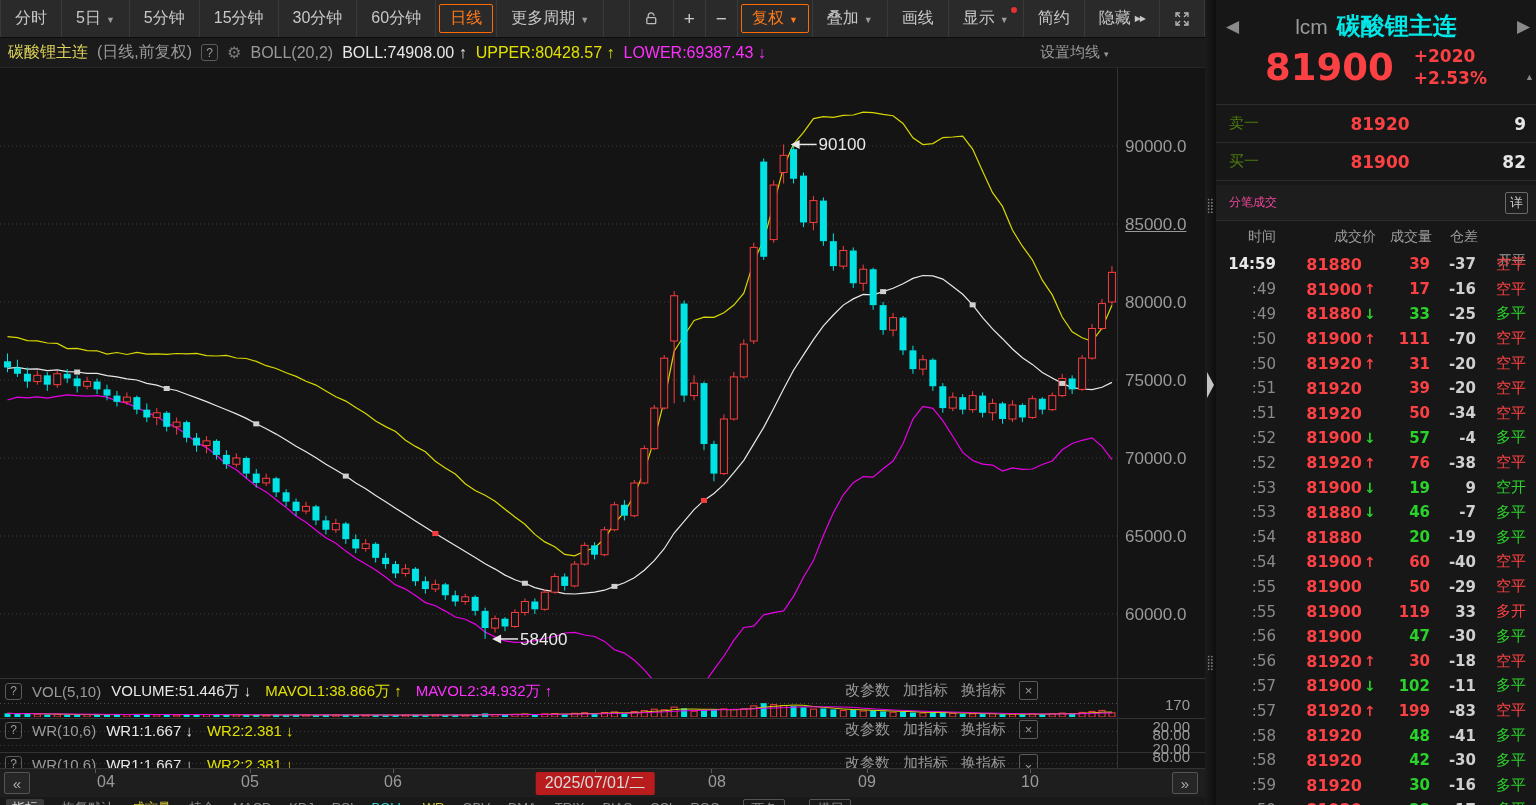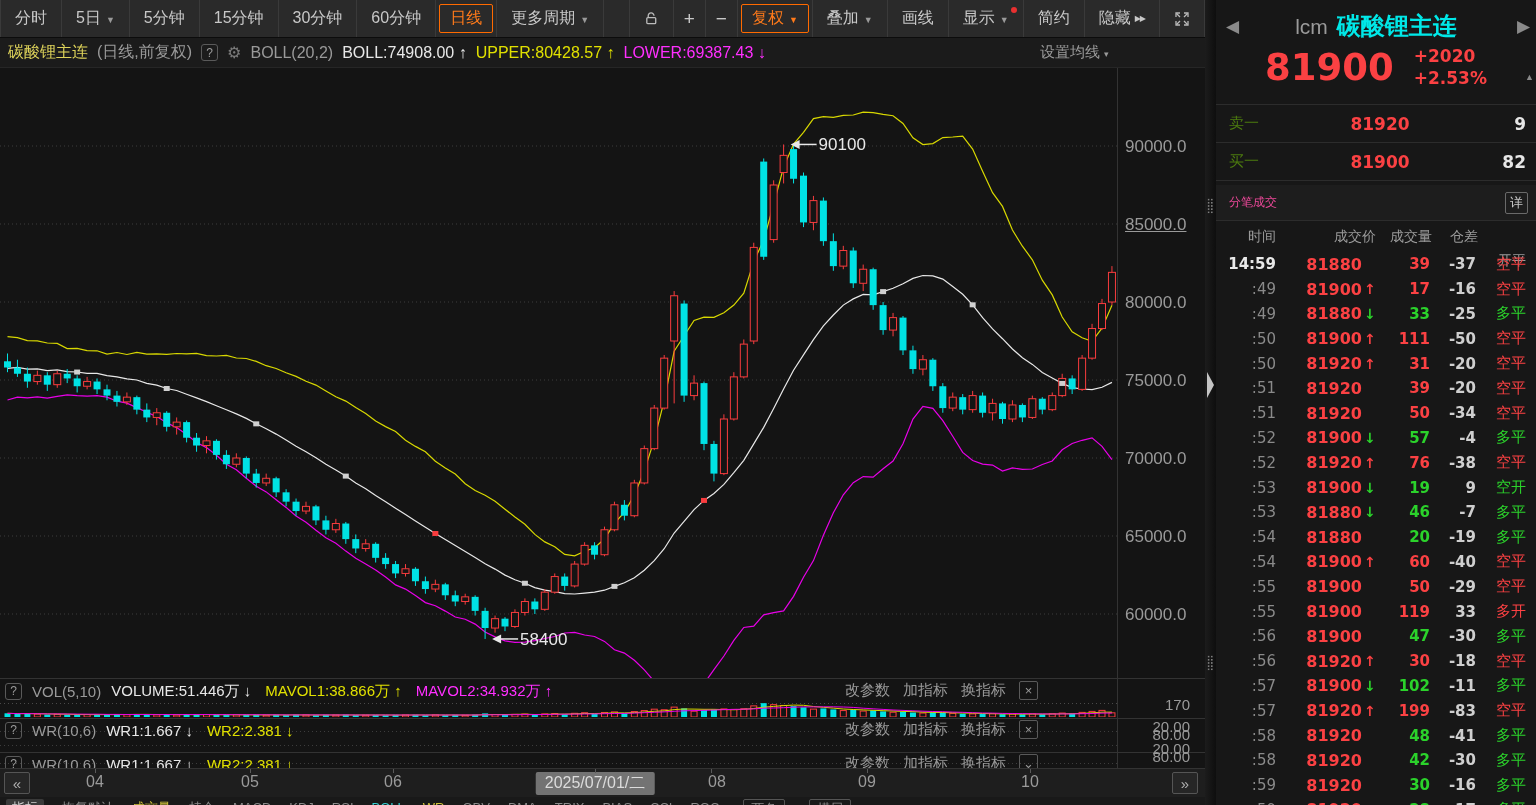--- a/index.html
+++ b/index.html
@@ -46,21 +46,21 @@
   .pane-head { position:absolute; left:0; display:flex; align-items:center; gap:10px;
     padding-left:5px; font-size:15px; height:20px; color:#9a9a9a; }
   .pane-head .helpbox { flex:none; }
   .pane-actions { position:absolute; display:flex; align-items:center; gap:13px; color:#9a9a9a; font-size:15px; }
   .xbox { width:19px; height:19px; border:1px solid #5a5a5a; border-radius:2px; display:flex;
     align-items:center; justify-content:center; color:#9a9a9a; font-size:13px; }
 
   
   .xaxis { position:relative; height:29px; background:#1e1e1e; border-top:1px solid #333; flex:none; }
   .xlab { position:absolute; top:4px; transform:translateX(-50%); color:#9a9a9a; font-size:16px; }
-  .xlab.box { background:#737373; color:#dcdcdc; padding:1px 9px; border-radius:2px; top:3px; }
+  .xlab.box { background:#b91c1c; color:#dcdcdc; padding:1px 9px; border-radius:2px; top:3px; }
   .xtick { position:absolute; top:0; width:1px; height:4px; background:#5a5a5a; }
   .xnav { position:absolute; top:3px; width:26px; height:22px; border:1px solid #555; border-radius:2px;
     color:#b0b0b0; font-size:15px; display:flex; align-items:center; justify-content:center; background:#262626; }
 
   
   .bottom-strip { height:8px; overflow:hidden; background:#191919; flex:none; }
   .strip-row { display:flex; gap:18px; padding:2px 6px 0 6px; height:24px; align-items:flex-start; }
   .strip-item { font-size:13px; color:#8a8a8a; line-height:18px; white-space:nowrap; }
   .strip-item.box { background:#3a3a3a; color:#cfcfcf; padding:0 6px; border-radius:2px; }
   .strip-item.btn { border:1px solid #555; padding:0 7px; border-radius:2px; margin-left:6px; }
@@ -644,21 +644,21 @@
           <div class="slab" style="top: 650px;">20.00</div>
           <div class="slab" style="top: 658px;">80.00</div>
           <div class="slab" style="top: 672px;">20.00</div>
           <div class="slab" style="top: 680px;">80.00</div>
         </div>
     </div>
 
     <div class="xaxis" id="xaxis">
       <div class="xnav" style="left:4px;">«</div>
       <div class="xnav" style="left:1172px;">»</div>
-    <div class="xlab" style="left: 95px;">04</div>
+    <div class="xlab" style="left: 106px;">04</div>
         <div class="xtick" style="left: 95px;"></div>
         <div class="xlab" style="left: 250px;">05</div>
         <div class="xtick" style="left: 250px;"></div>
         <div class="xlab" style="left: 393px;">06</div>
         <div class="xtick" style="left: 393px;"></div>
         <div class="xlab box" style="left: 595px;">2025/07/01/二</div>
         <div class="xtick" style="left: 595px;"></div>
         <div class="xlab" style="left: 717px;">08</div>
         <div class="xtick" style="left: 711px;"></div>
         <div class="xlab" style="left: 867px;">09</div>
@@ -760,21 +760,21 @@
           <span class="tc-arrow green">↓</span>
           <span class="tc-vol green">33</span>
           <span class="tc-diff">-25</span>
           <span class="tc-flag green">多平</span>
         </div>
         <div class="trow">
           <span class="tc-time">:50</span>
           <span class="tc-price">81900</span>
           <span class="tc-arrow red">↑</span>
           <span class="tc-vol red">111</span>
-          <span class="tc-diff">-50</span>
+          <span class="tc-diff">-70</span>
           <span class="tc-flag red">空平</span>
         </div>
         <div class="trow">
           <span class="tc-time">:50</span>
           <span class="tc-price">81920</span>
           <span class="tc-arrow red">↑</span>
           <span class="tc-vol red">31</span>
           <span class="tc-diff">-20</span>
           <span class="tc-flag red">空平</span>
         </div>

